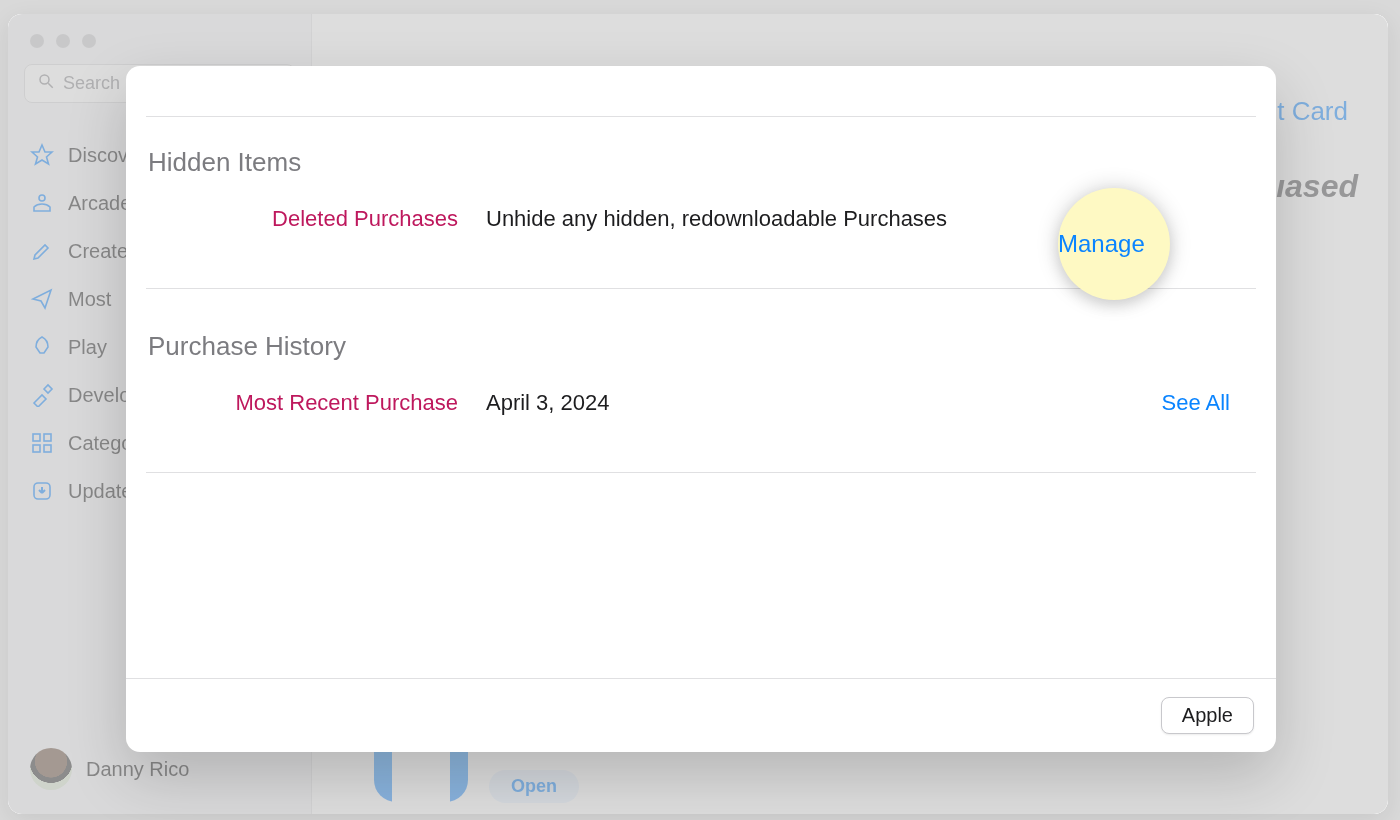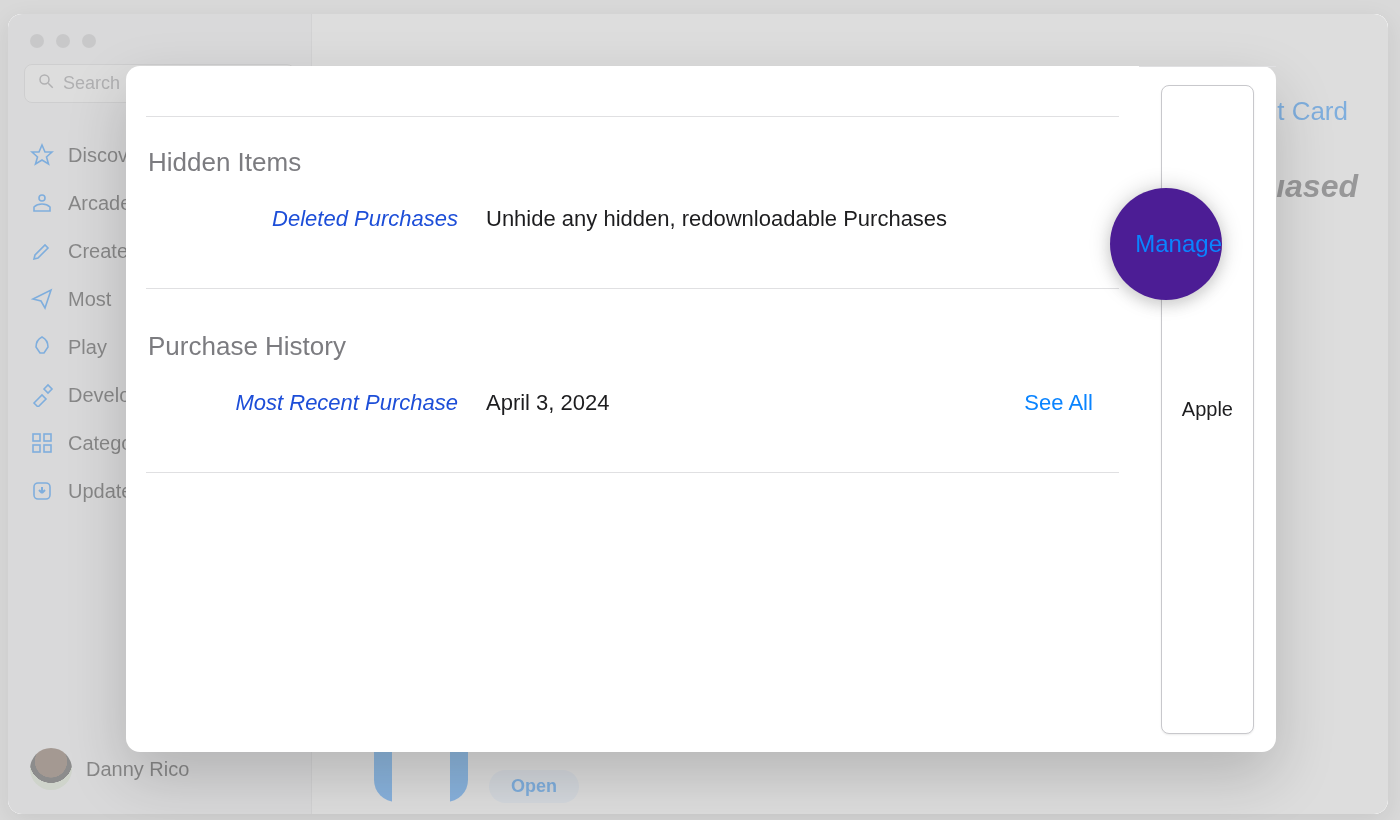--- a/index.html
+++ b/index.html
@@ -119,20 +119,21 @@
 
   
   .sheet {
     position: absolute;
     left: 126px; top: 66px;
     width: 1150px; height: 686px;
     background: #fff;
     border-radius: 14px;
     box-shadow: 0 24px 60px rgba(0,0,0,0.18);
     display: flex;
+    flex-direction: column;
     overflow: visible;
   }
   .sheet-body {
     flex: 1;
     padding: 0 20px 0 20px;
   }
   .section {
     border-bottom: 1px solid #e0e0e2;
     padding: 42px 0 56px 0;
   }
@@ -142,24 +143,23 @@
     font-weight: 400;
     margin-bottom: 28px;
     padding-left: 2px;
   }
   .row {
     display: flex; align-items: baseline;
   }
   .row-label {
     width: 340px;
     text-align: right;
-    color: #1d4ed8;
+    color: #be185d;
     font-size: 22px;
     padding-right: 28px;
-    font-style: italic;
   }
   .row-value {
     flex: 1;
     color: #1d1d1f;
     font-size: 22px;
   }
   .row-action {
     color: #0a84ff;
     font-size: 22px;
     padding-left: 16px;
@@ -185,24 +185,24 @@
     padding: 6px 20px;
     color: #1d1d1f;
     cursor: pointer;
   }
 
   
   .highlight-bubble {
     position: absolute;
     width: 112px; height: 112px;
     border-radius: 50%;
-    background: #4c1d95;
+    background: #fef9c3;
     box-shadow: 0 0 22px rgba(0,0,0,0.18), 0 6px 14px rgba(0,0,0,0.10);
-    display: flex; align-items: center; justify-content: flex-end;
-    left: 984px; top: 122px;
+    display: flex; align-items: center; justify-content: flex-start;
+    left: 932px; top: 122px;
     z-index: 5;
   }
   .highlight-bubble span {
     color: #0a84ff; font-size: 24px;
   }
 </style>
 </head>
 <body>
 
 <div class="app-window">

